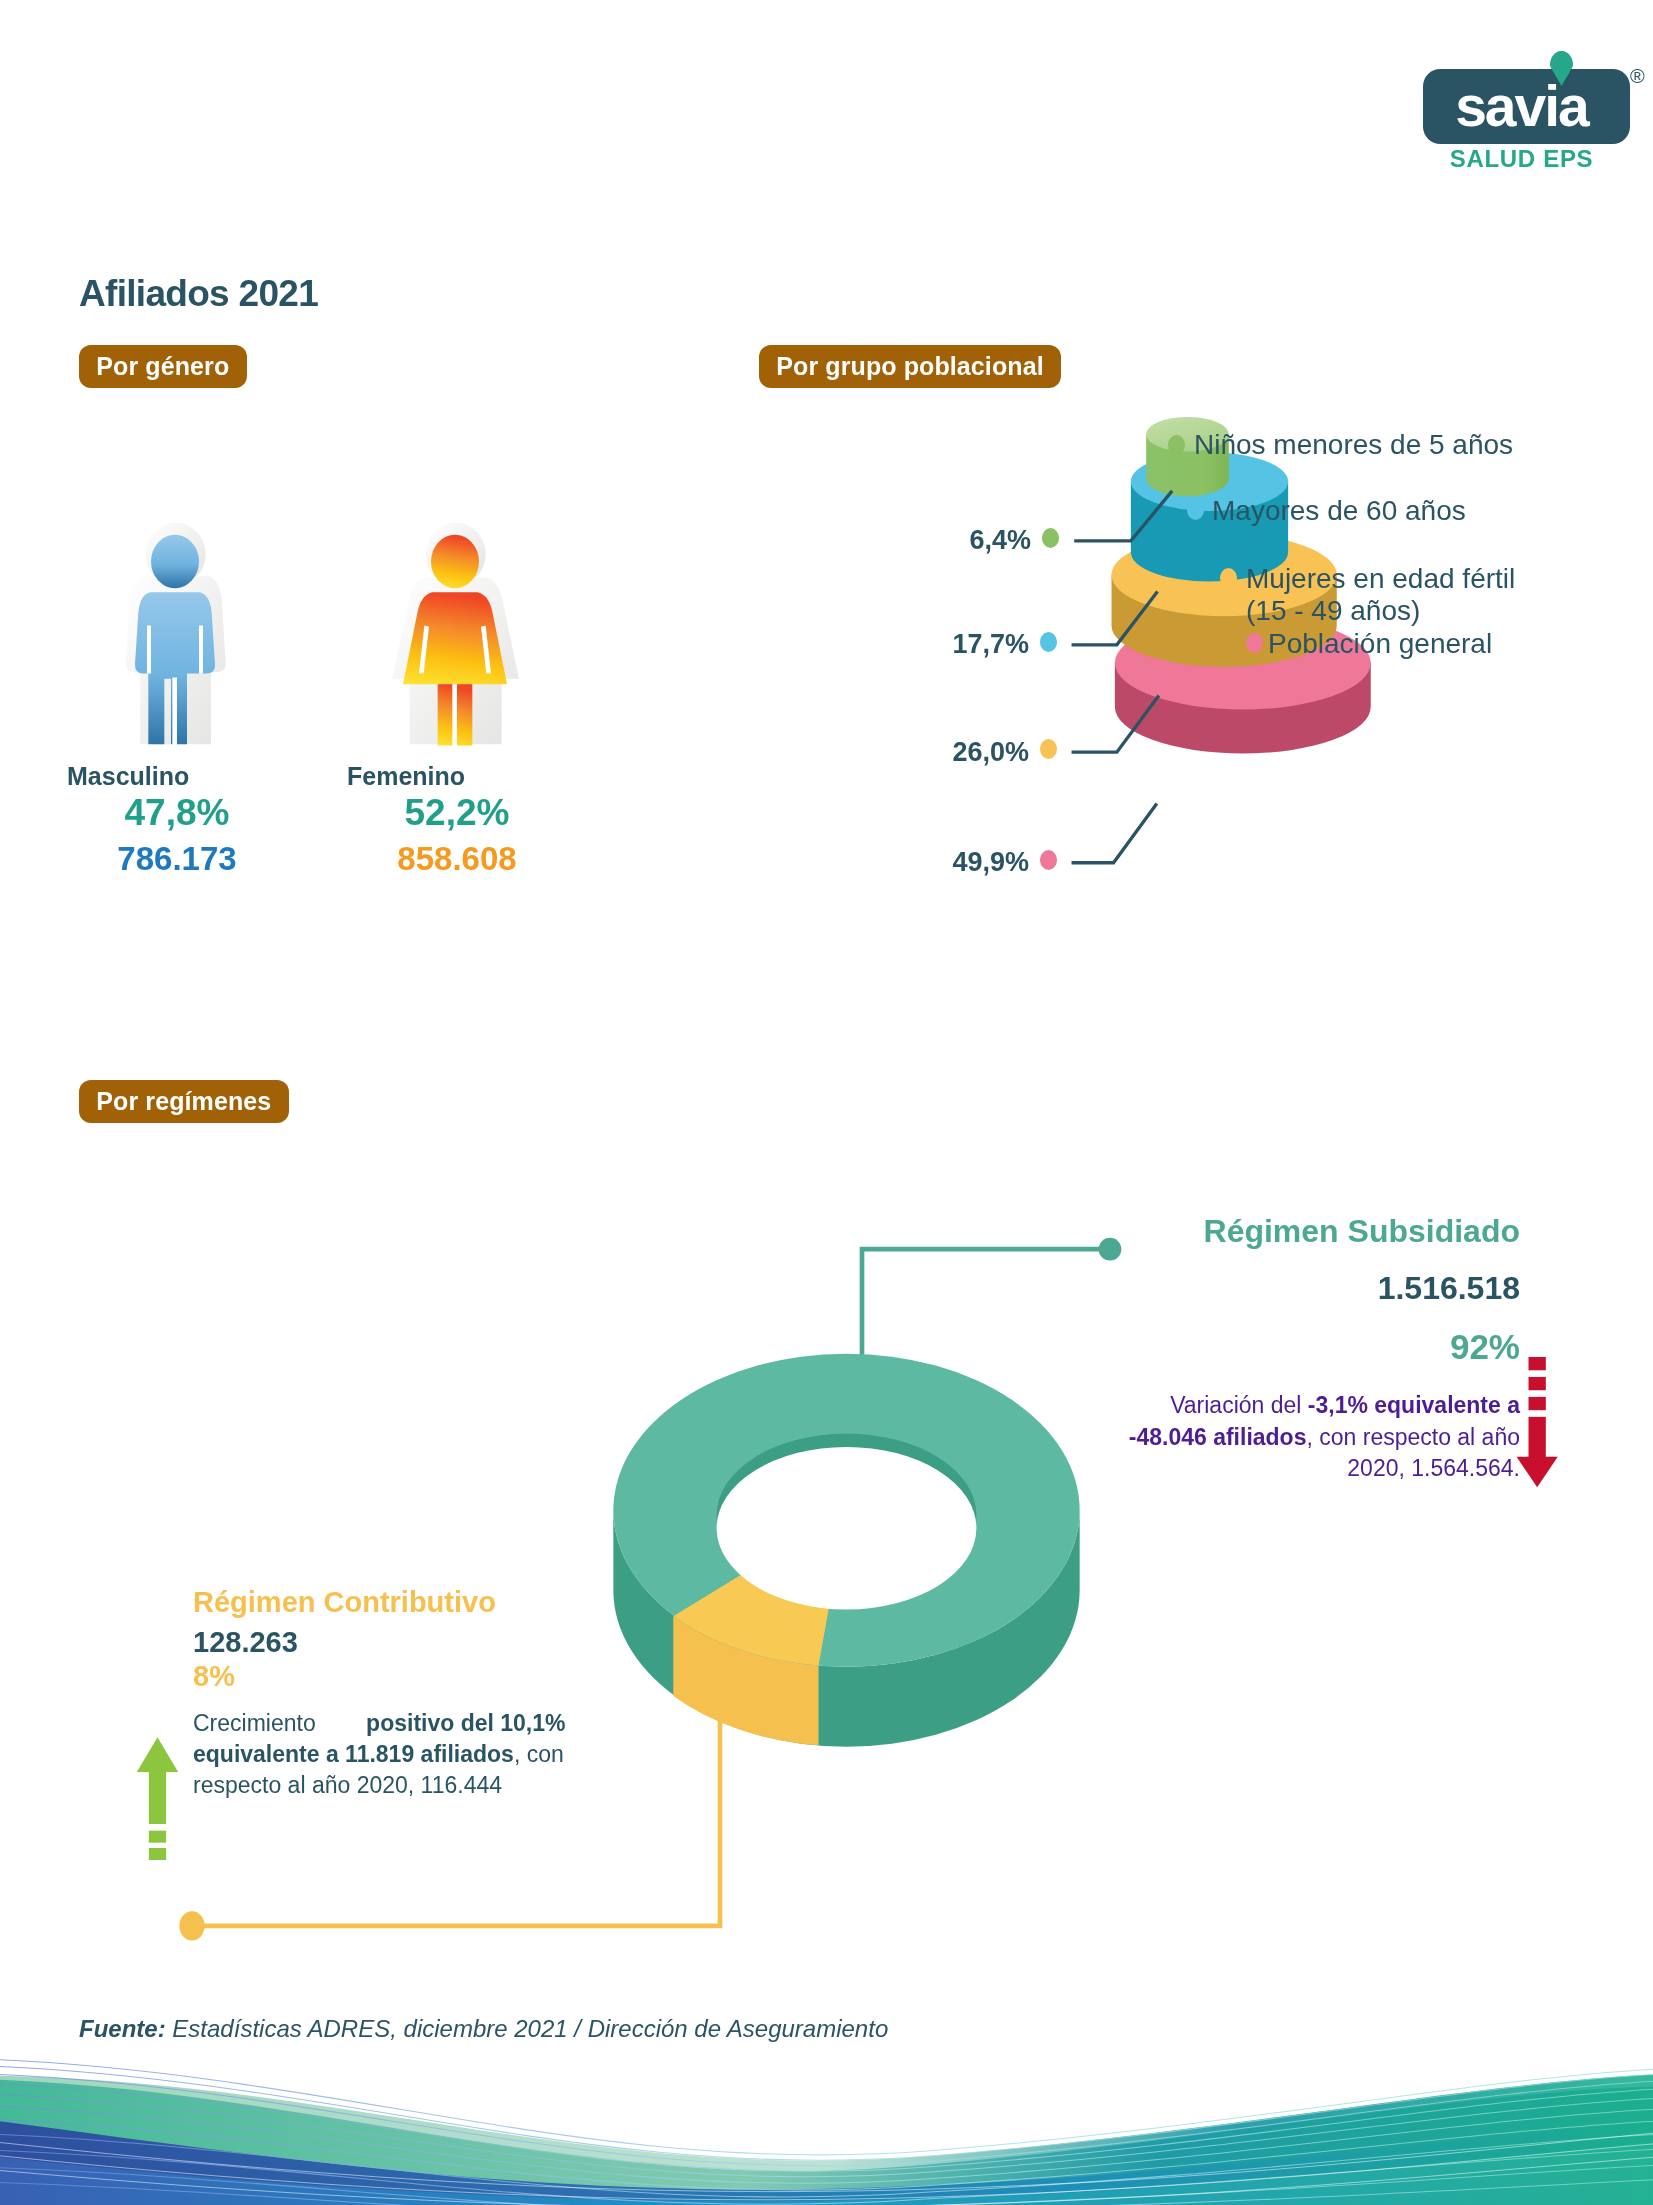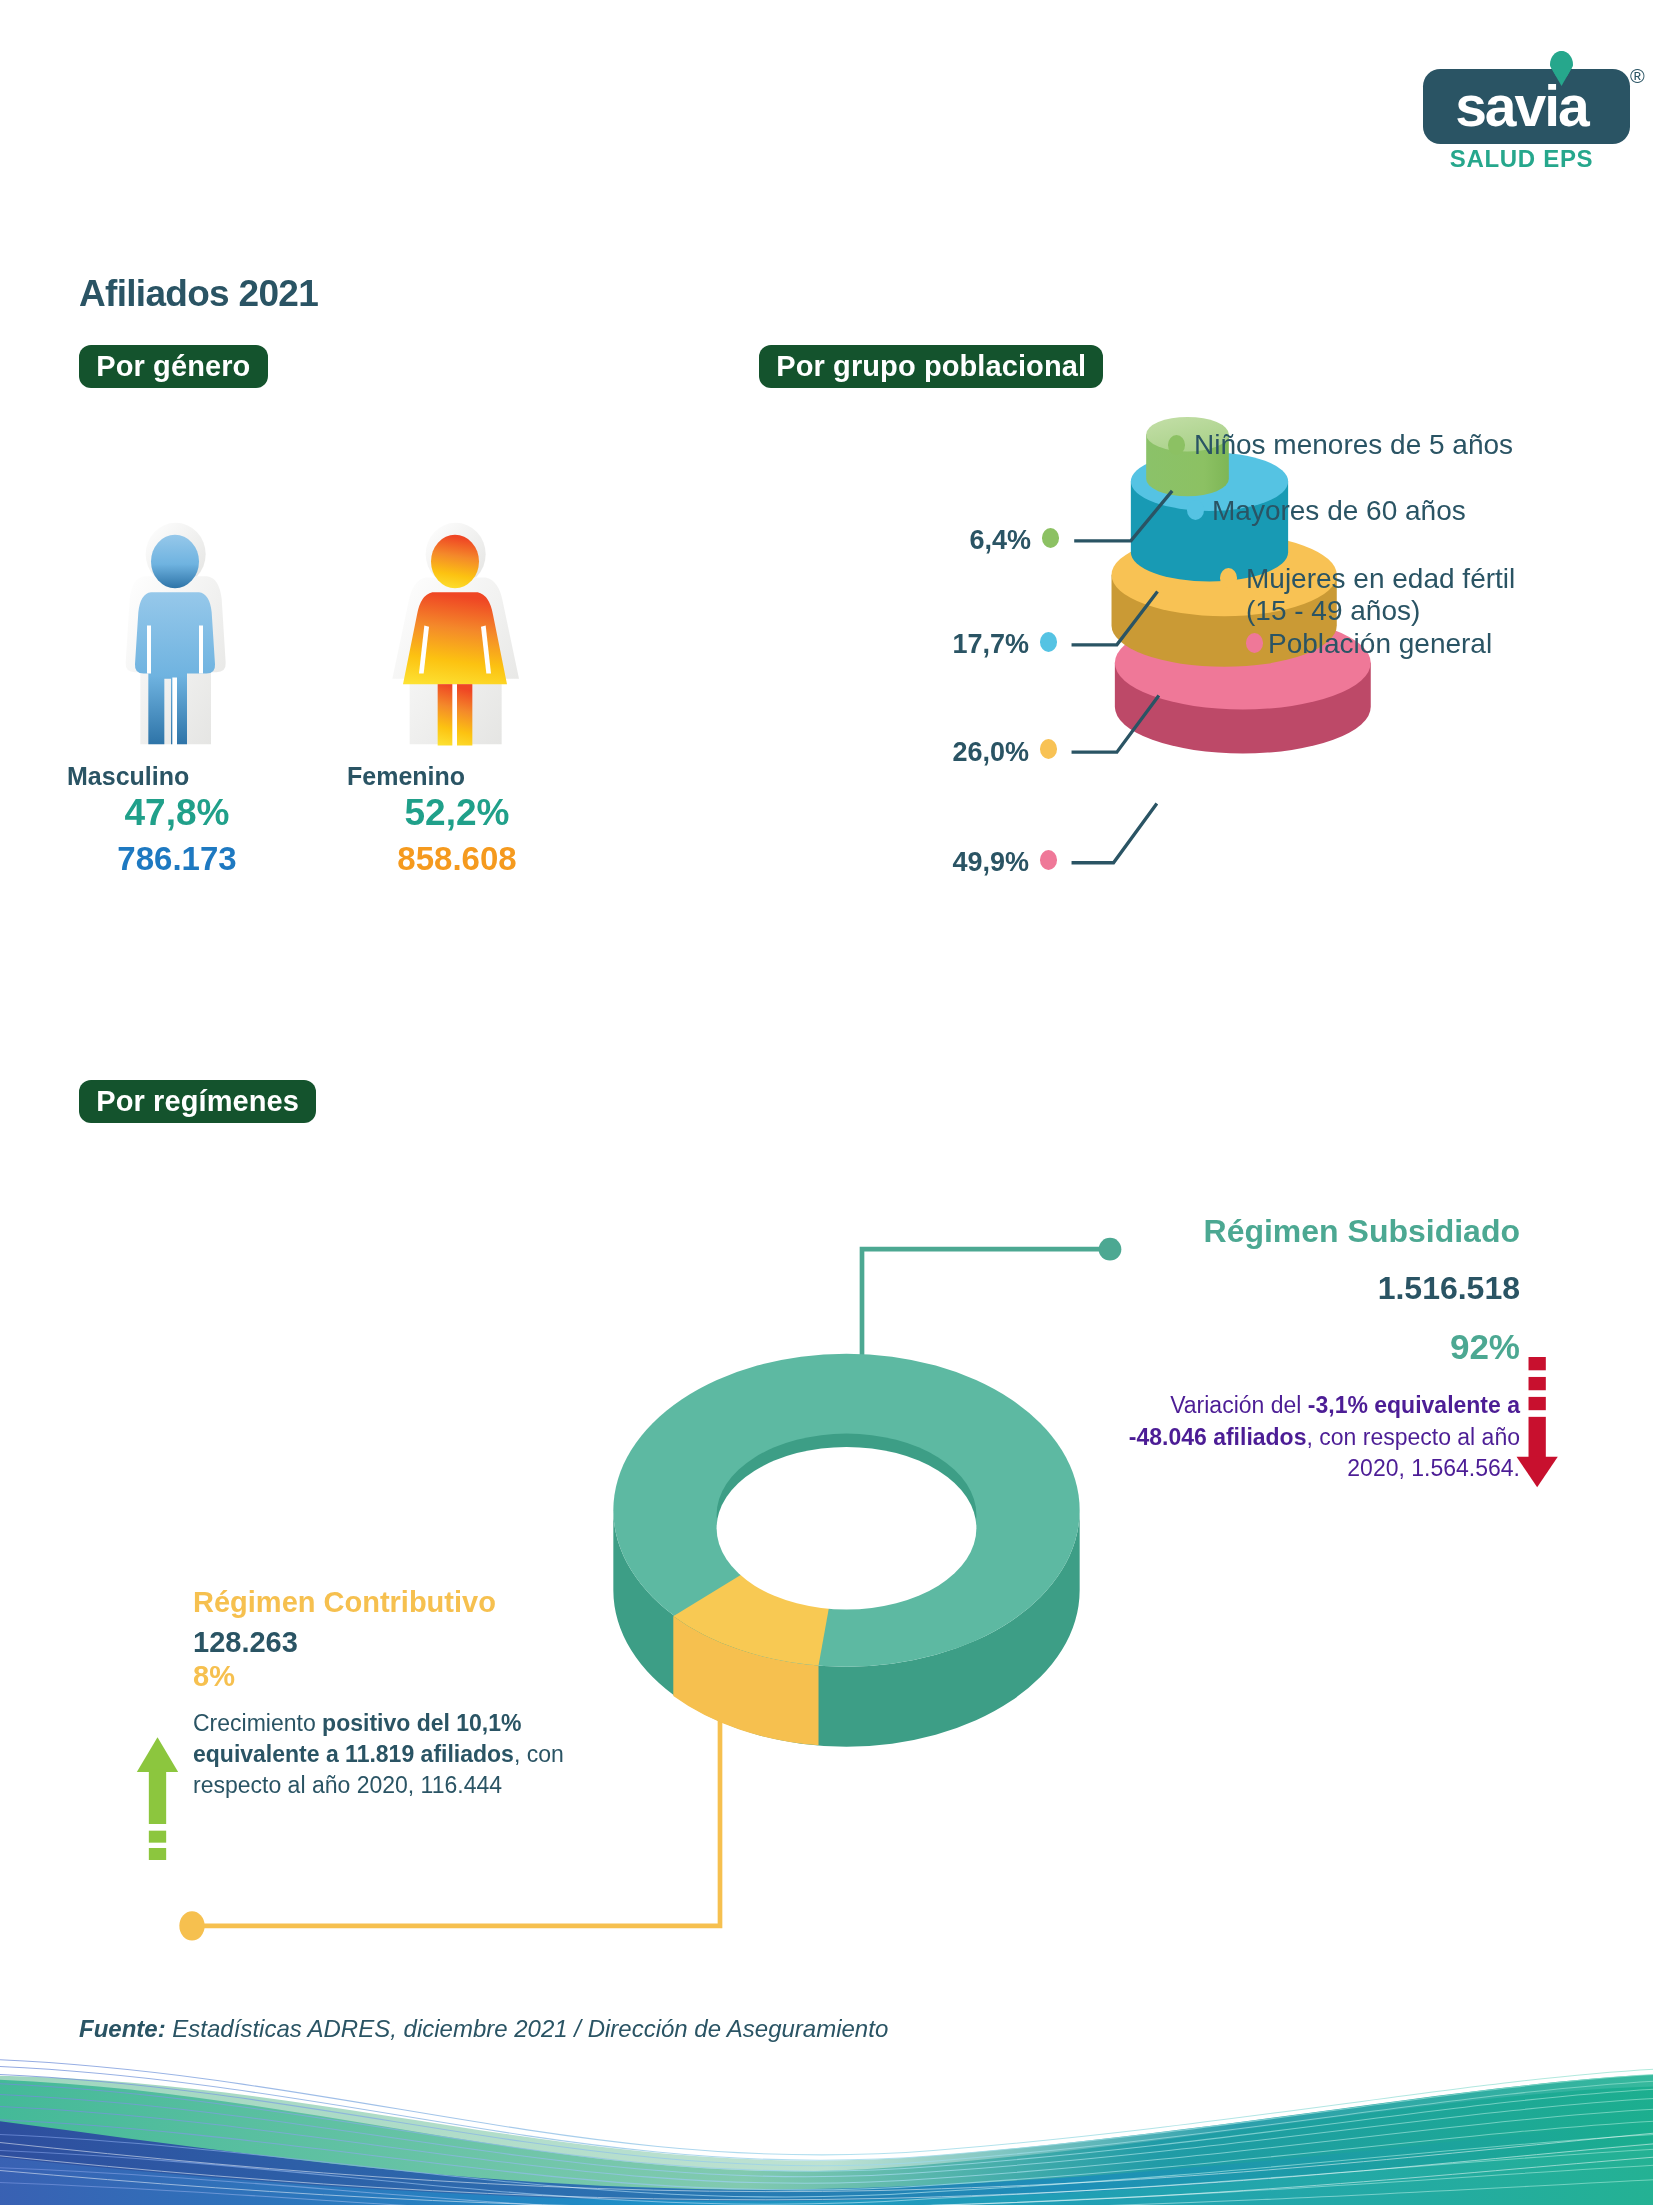--- a/index.html
+++ b/index.html
@@ -43,22 +43,22 @@
     text-align: center; color: #26A78C;
     font-size: 24px; font-weight: bold; letter-spacing: 0.7px;
   }
 
   
   .main-title {
     position: absolute; left: 79px; top: 273px;
     font-size: 37px; font-weight: bold; color: #2A5464; letter-spacing: -0.7px;
   }
   .pill {
-    position: absolute; background: #14532d; border-radius: 12px;
-    color: #ffffff; font-size: 29px; font-weight: bold;
+    position: absolute; background: #a16207; border-radius: 12px;
+    color: #ffffff; font-size: 25px; font-weight: bold;
     display: flex; align-items: center; padding: 0 17.3px; letter-spacing: 0.1px;
   }
   .pill-genero  { left: 79px; top: 345px; height: 43px; }
   .pill-grupo   { left: 759px; top: 345px; height: 43px; }
   .pill-regimen { left: 79px; top: 1080px; height: 43px; }
 
   
   .gender-block { position: absolute; }
   .g-male   { left: 67px;  top: 520px; width: 220px; }
   .g-female { left: 347px;  top: 520px; width: 220px; }
@@ -94,21 +94,21 @@
   .sub-num   { font-size: 32px; font-weight: bold; color: #2A5464; margin-top: 21.3px; }
   .sub-pct   { font-size: 35px; font-weight: bold; color: #4CA892; margin-top: 20px; }
   .sub-note  { font-size: 23px; color: #4c1d95; line-height: 1.35; margin-top: 23px; }
   .sub-note b { font-weight: bold; }
 
   .con-block { position: absolute; left: 193px; top: 400px; width: 413px; }
   .con-title { font-size: 29px; font-weight: bold; color: #F6C04F; line-height: 1.1; }
   .con-num   { font-size: 29px; font-weight: bold; color: #2A5464; margin-top: 6.7px; }
   .con-pct   { font-size: 29px; font-weight: bold; color: #F6C04F; margin-top: 1.3px; }
   .con-note  { font-size: 23px; color: #2A5464; line-height: 1.35; margin-top: 14.7px; }
-  .con-note b { font-weight: bold; }
+  .con-note b { font-weight: bold; margin-left: 44px; }
 
   
   .source {
     position: absolute; left: 79px; top: 2015px;
     font-size: 24px; font-style: italic; color: #2A5464;
   }
   .source b { font-weight: bold; }
 
   svg.waves { position: absolute; left: 0; top: 2057px; }
 </style>

